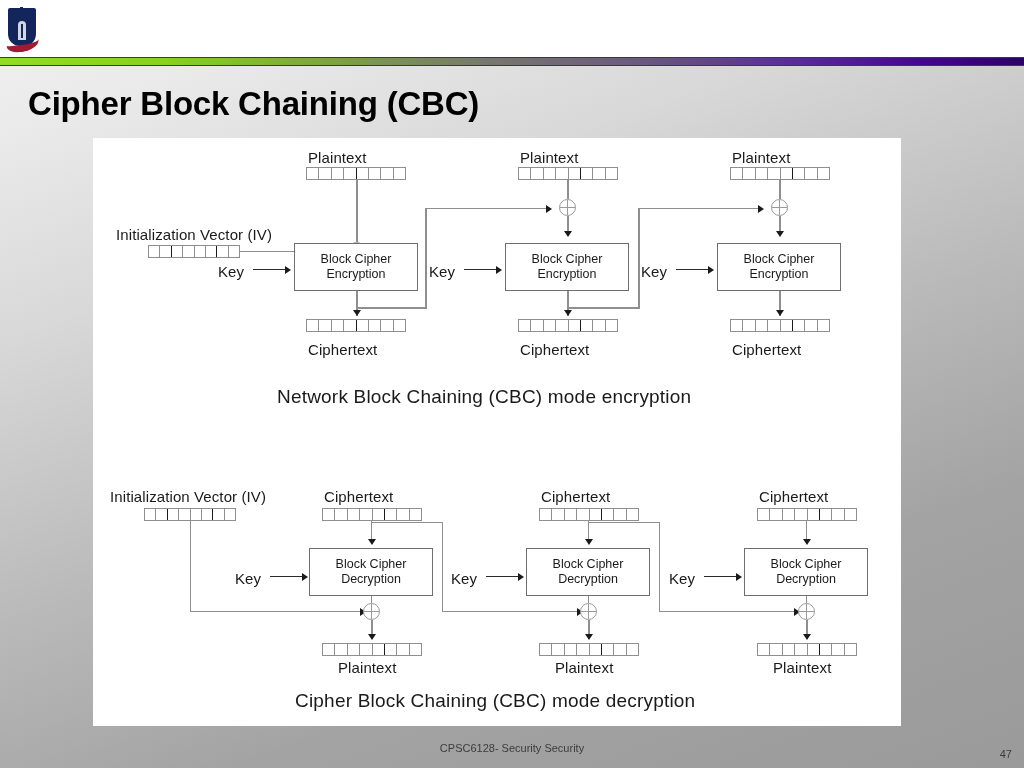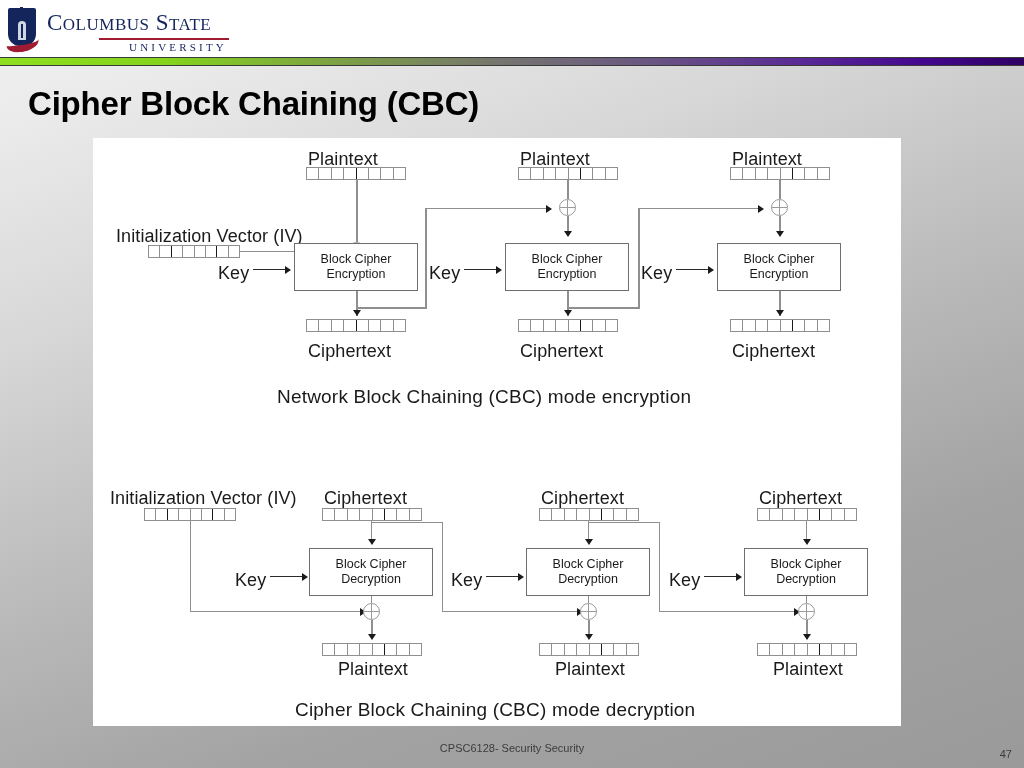--- a/index.html
+++ b/index.html
@@ -93,21 +93,21 @@
 
   
   #diagram-panel {
     position: absolute; left: 93px; top: 138px;
     width: 808px; height: 588px;
     background: #ffffff;
   }
 
   
   .lbl {
-    position: absolute; font-size: 18px; color: #1a1a1a;
+    position: absolute; font-size: 15px; color: #1a1a1a;
     white-space: nowrap; letter-spacing: 0.1px;
   }
   .bits {
     position: absolute; height: 13px;
     display: flex; border: 1px solid #8f8f8f; background: #fff;
   }
   .bits i {
     flex: 1 1 0; border-right: 1px solid #8f8f8f; display: block;
   }
   .bits i:last-child { border-right: none; }
@@ -166,25 +166,20 @@
 <body>
 
 <div id="header">
   <div id="logo-wrap">
     <div id="csu-shield">
       <div class="shield-body"></div>
       <div class="tower"></div>
       <div class="window"></div>
       <div class="swoosh"></div>
     </div>
-    <div id="wordmark">
-      <div class="line1">C<span class="sc">OLUMBUS</span> S<span class="sc">TATE</span></div>
-      <div class="rule"></div>
-      <div class="line2">UNIVERSITY</div>
-    </div>
   </div>
 </div>
 <div id="gradient-bar"></div>
 
 <div id="slide-title">Cipher Block Chaining (CBC)</div>
 
 <div id="diagram-panel">
 
   <div>
 
@@ -451,18 +446,18 @@
         <i></i>
         <i></i>
         <i></i>
         <i class="dark"></i>
         <i></i>
         <i></i>
         <i></i>
     </div>
     <div class="lbl" style="left:680px; top:521px;">Plaintext</div>
 
-    <div class="caption" style="left:202px; top:552px;margin-top:9px;">Cipher Block Chaining (CBC) mode decryption</div>
+    <div class="caption" style="left:202px; top:552px;">Cipher Block Chaining (CBC) mode decryption</div>
   </div>
 </div>
 
 <div id="footer-text">CPSC6128- Security Security</div>
 <div id="page-number">47</div>
 
 </body></html>

